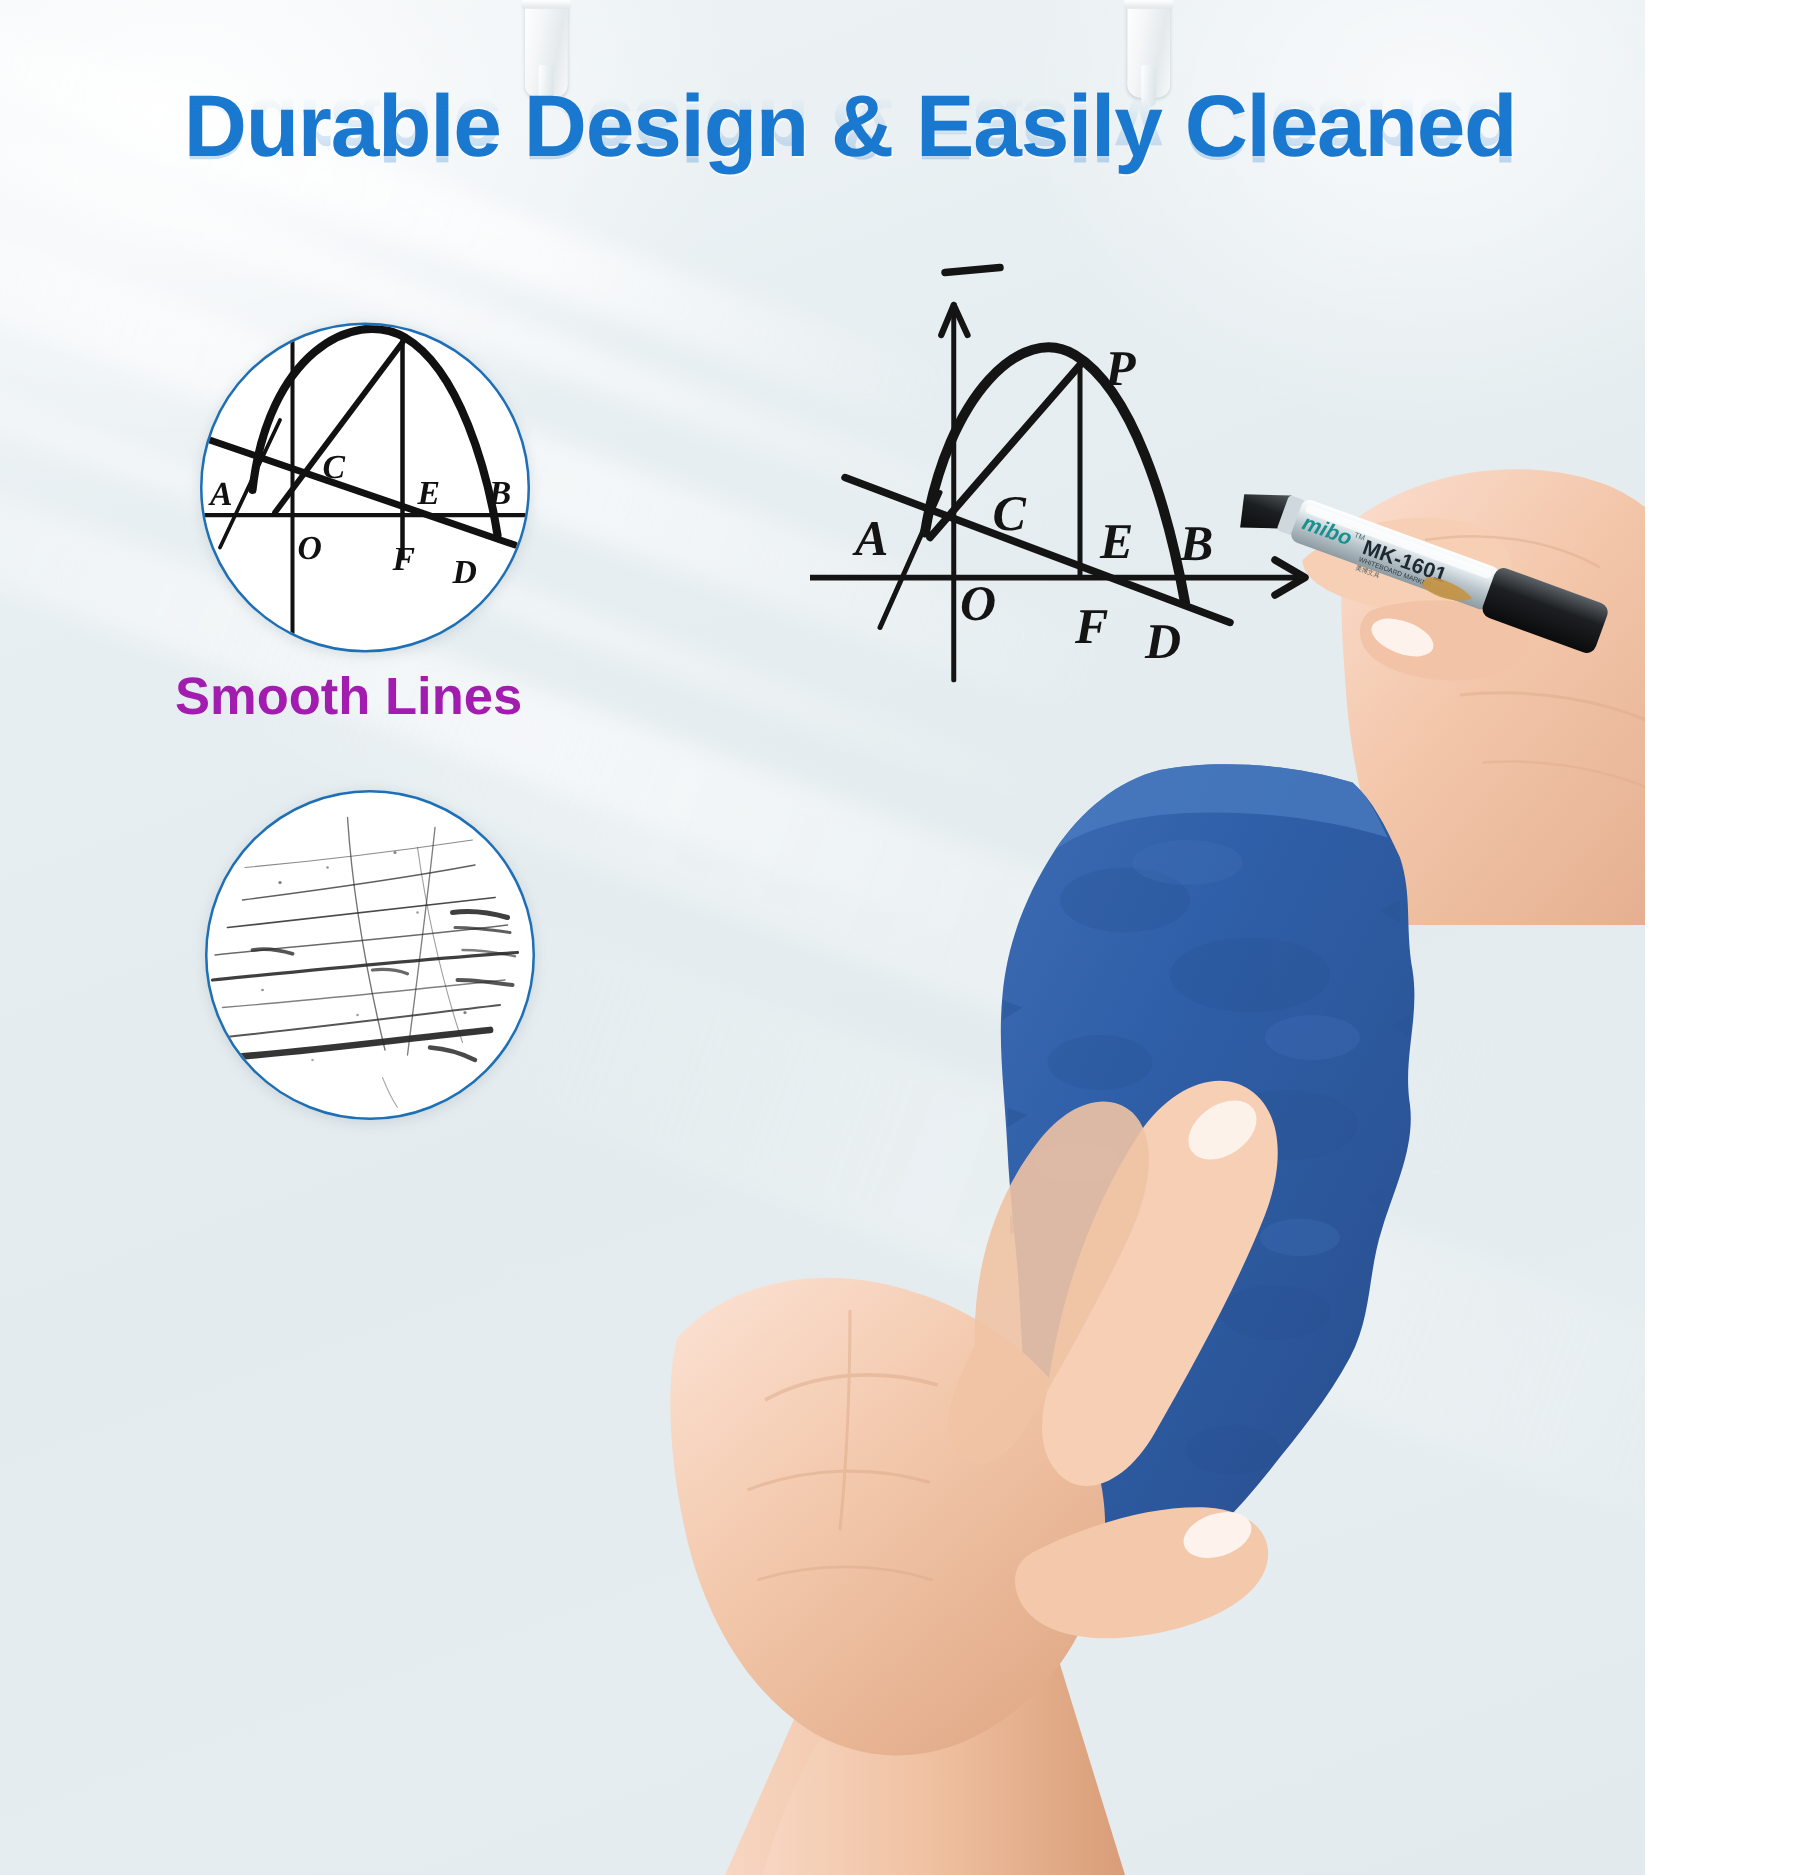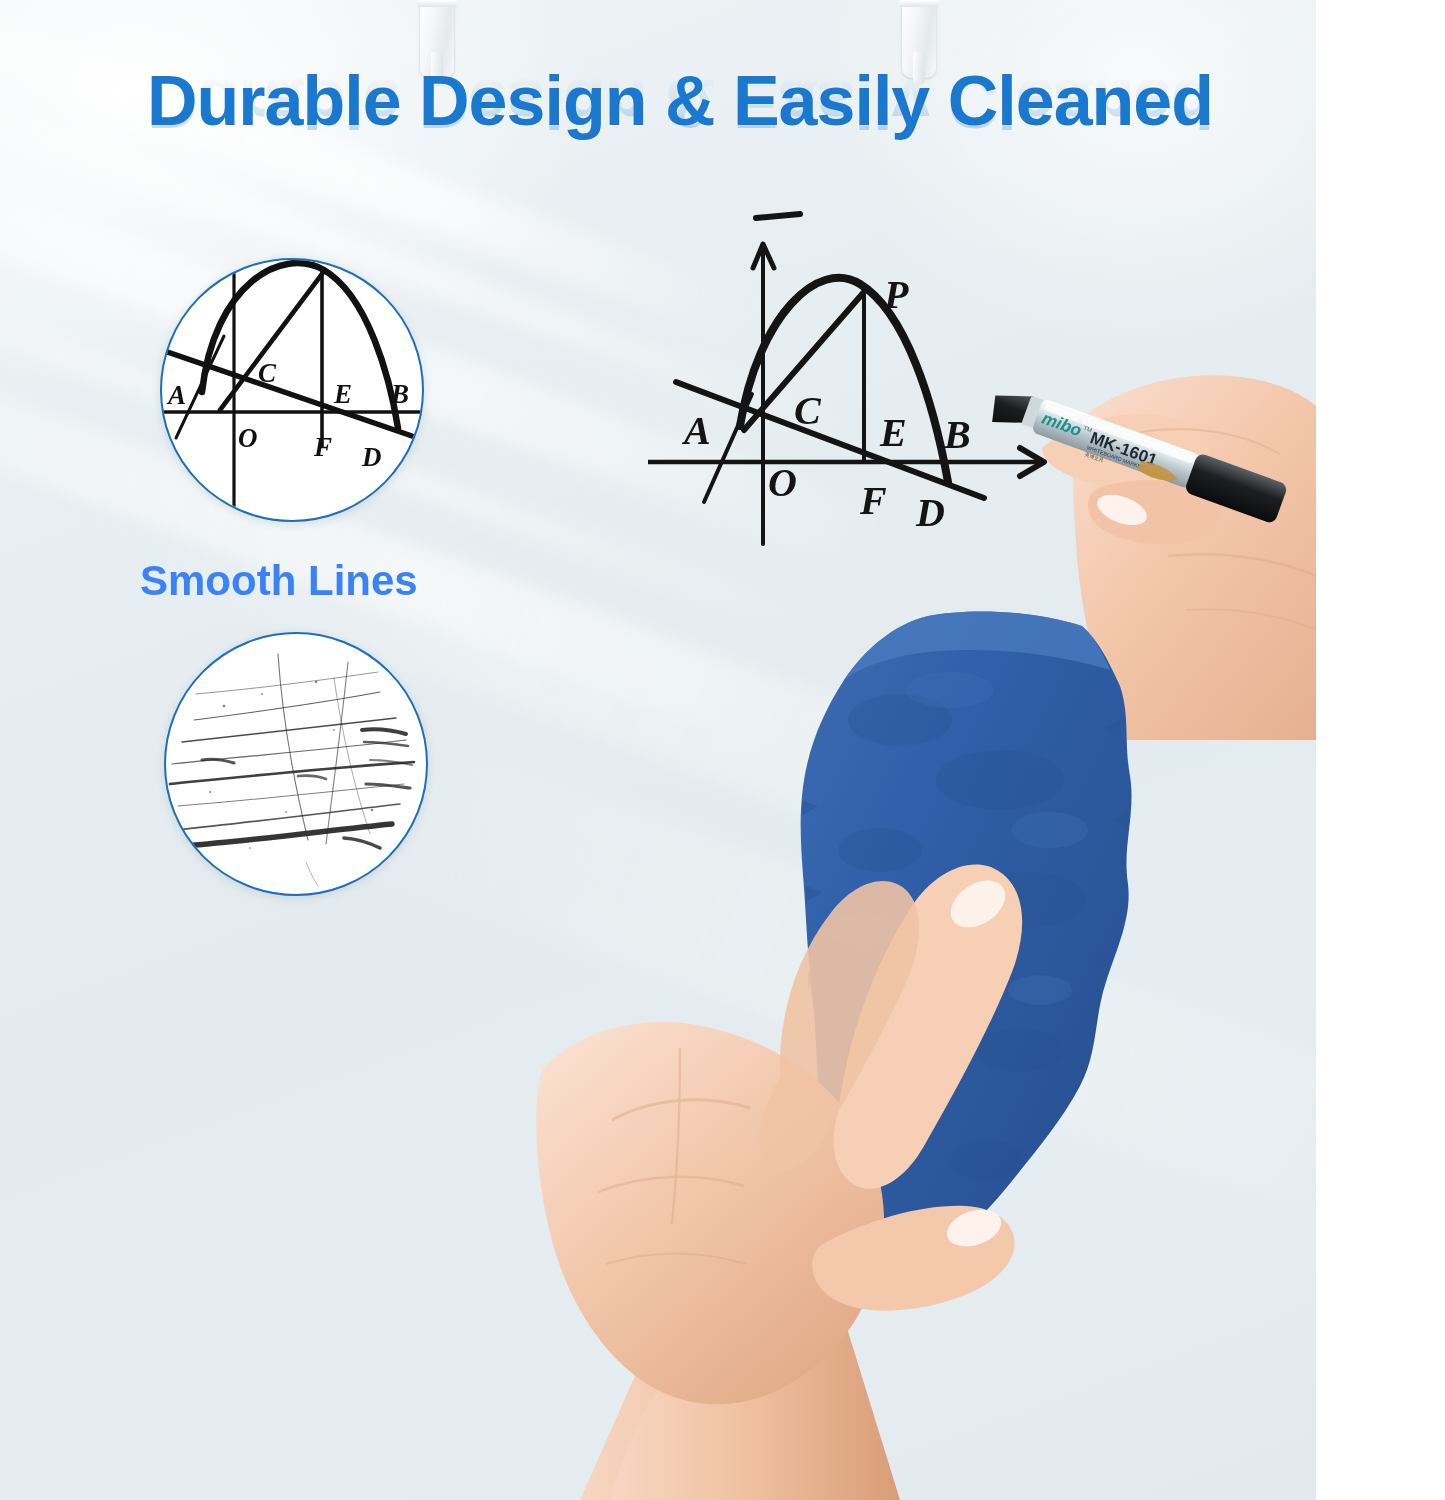--- a/index.html
+++ b/index.html
@@ -133,24 +133,24 @@
     width: 260px;
     height: 260px;
     border-radius: 50%;
     background: #ffffff;
     border: 2px solid #1e6fb5;
     overflow: hidden;
     position: relative;
     box-shadow: 0 2px 10px rgba(110,130,145,.22);
   }
   .feature-label {
-    margin-top: 38px;
+    margin-top: 14px;
     font-size: 42px;
     font-weight: 700;
-    color: #3b82f6;
+    color: #a21caf;
     line-height: 1;
     white-space: nowrap;
   }
   .f1 { left: 160px; top: 258px; }
   .f1 .feature-label { margin-left: -20px; }
   .f2 { left: 164px; top: 632px; }
   .f2 .feature-label { margin-left: -72px; }
 
   
   .drawing {

